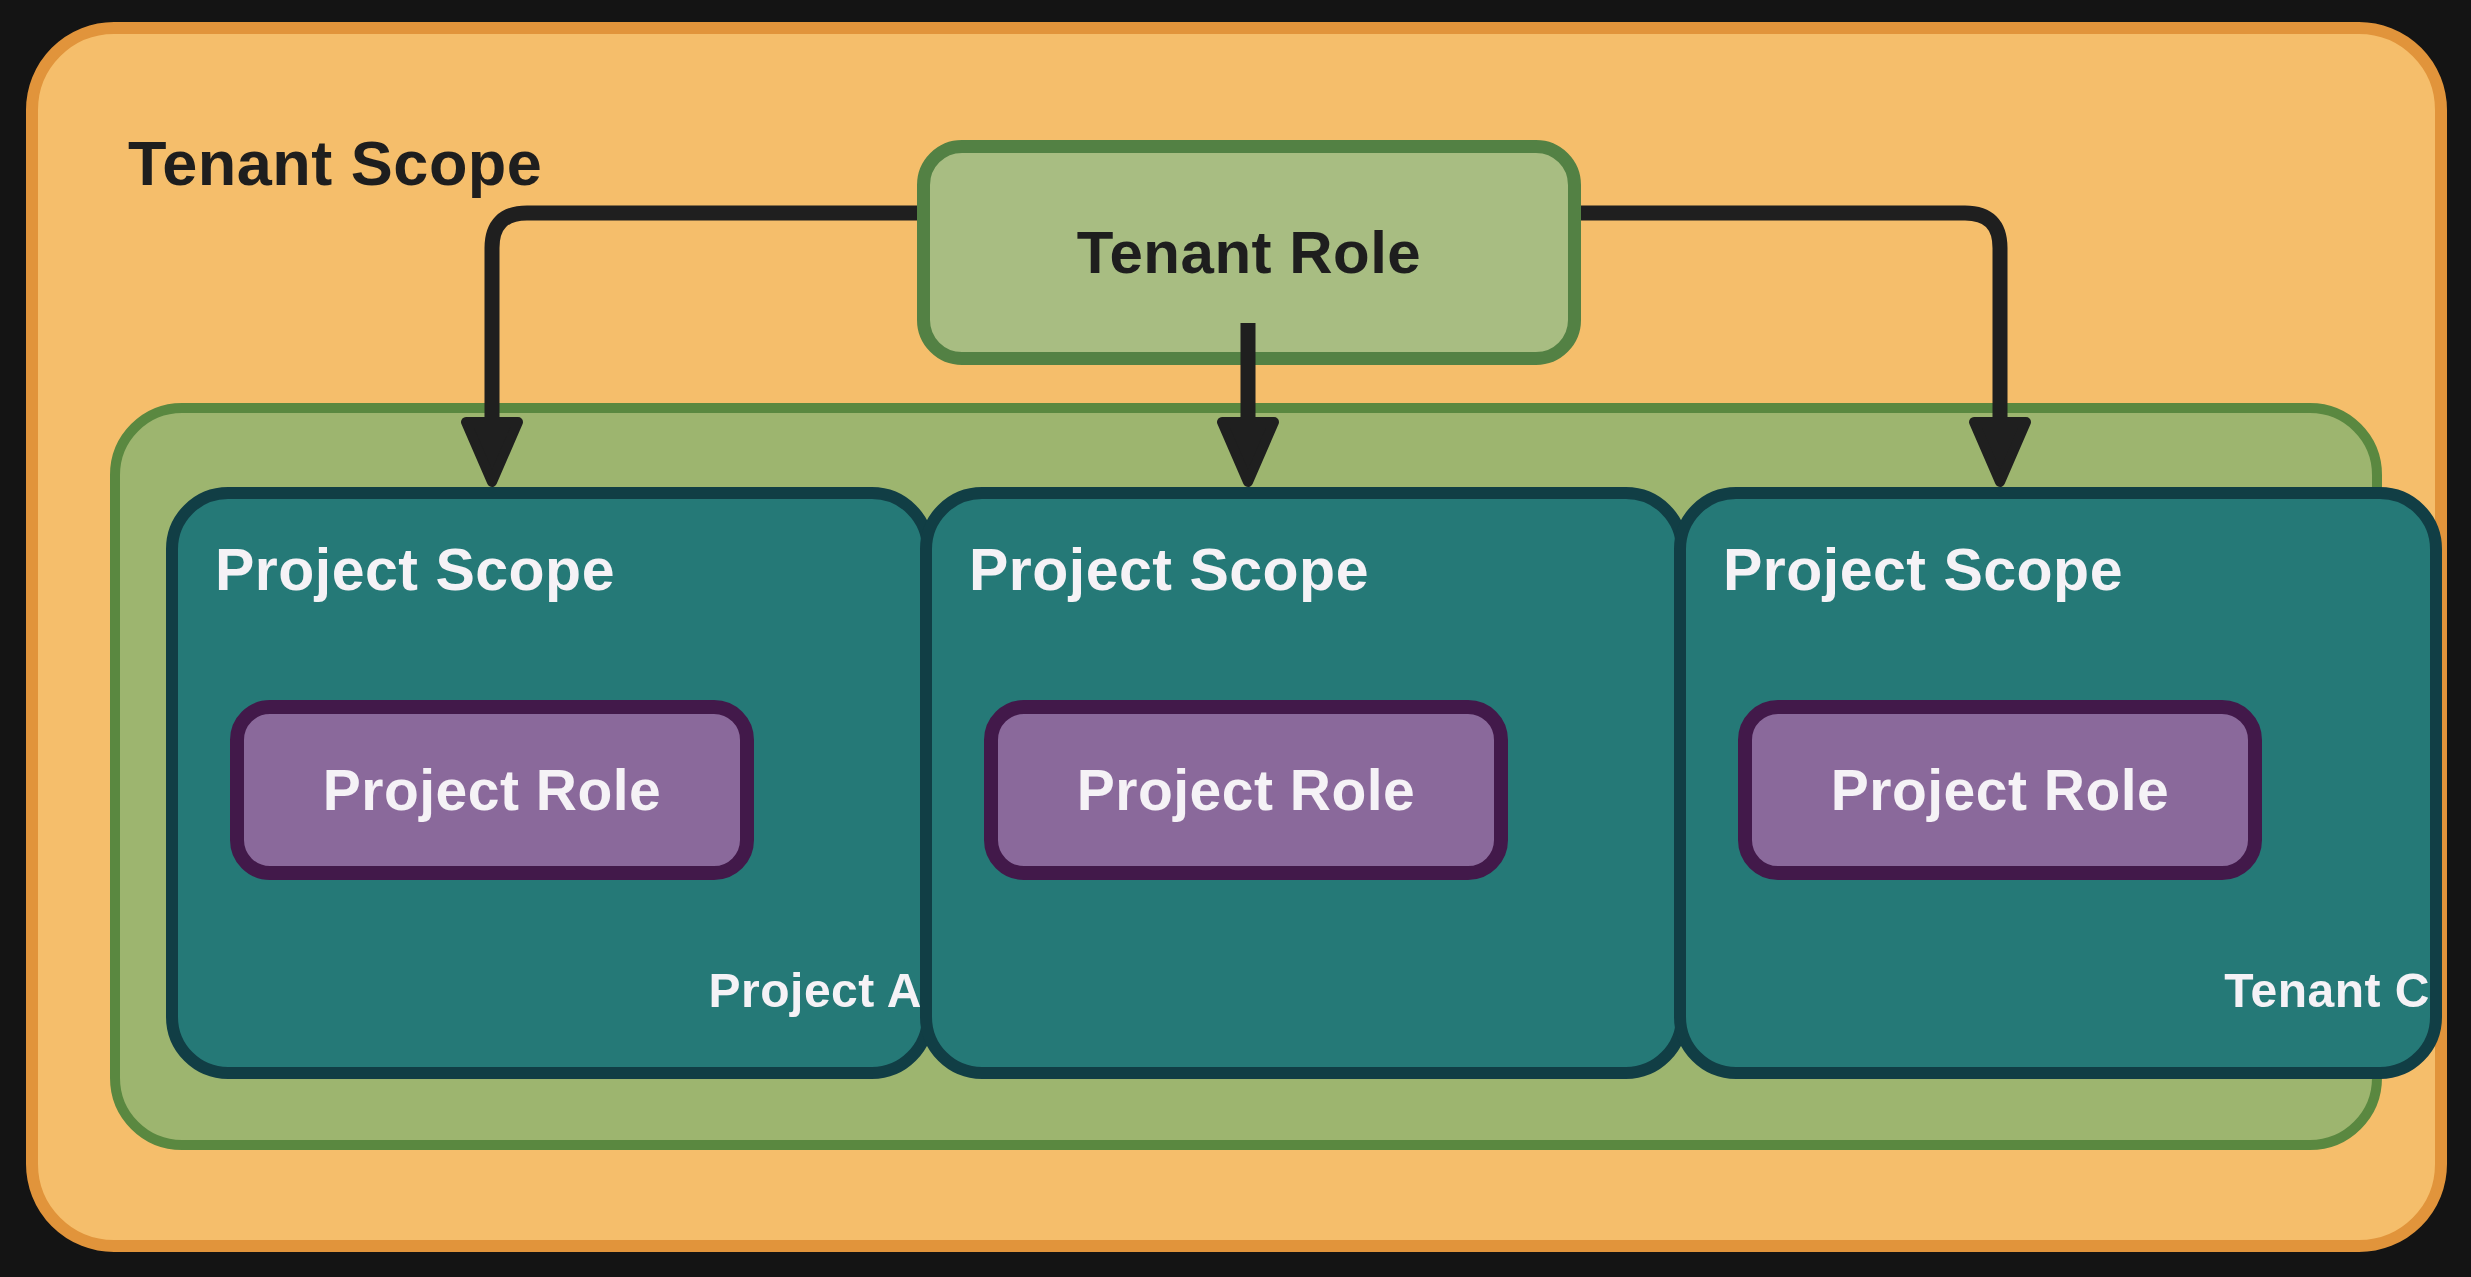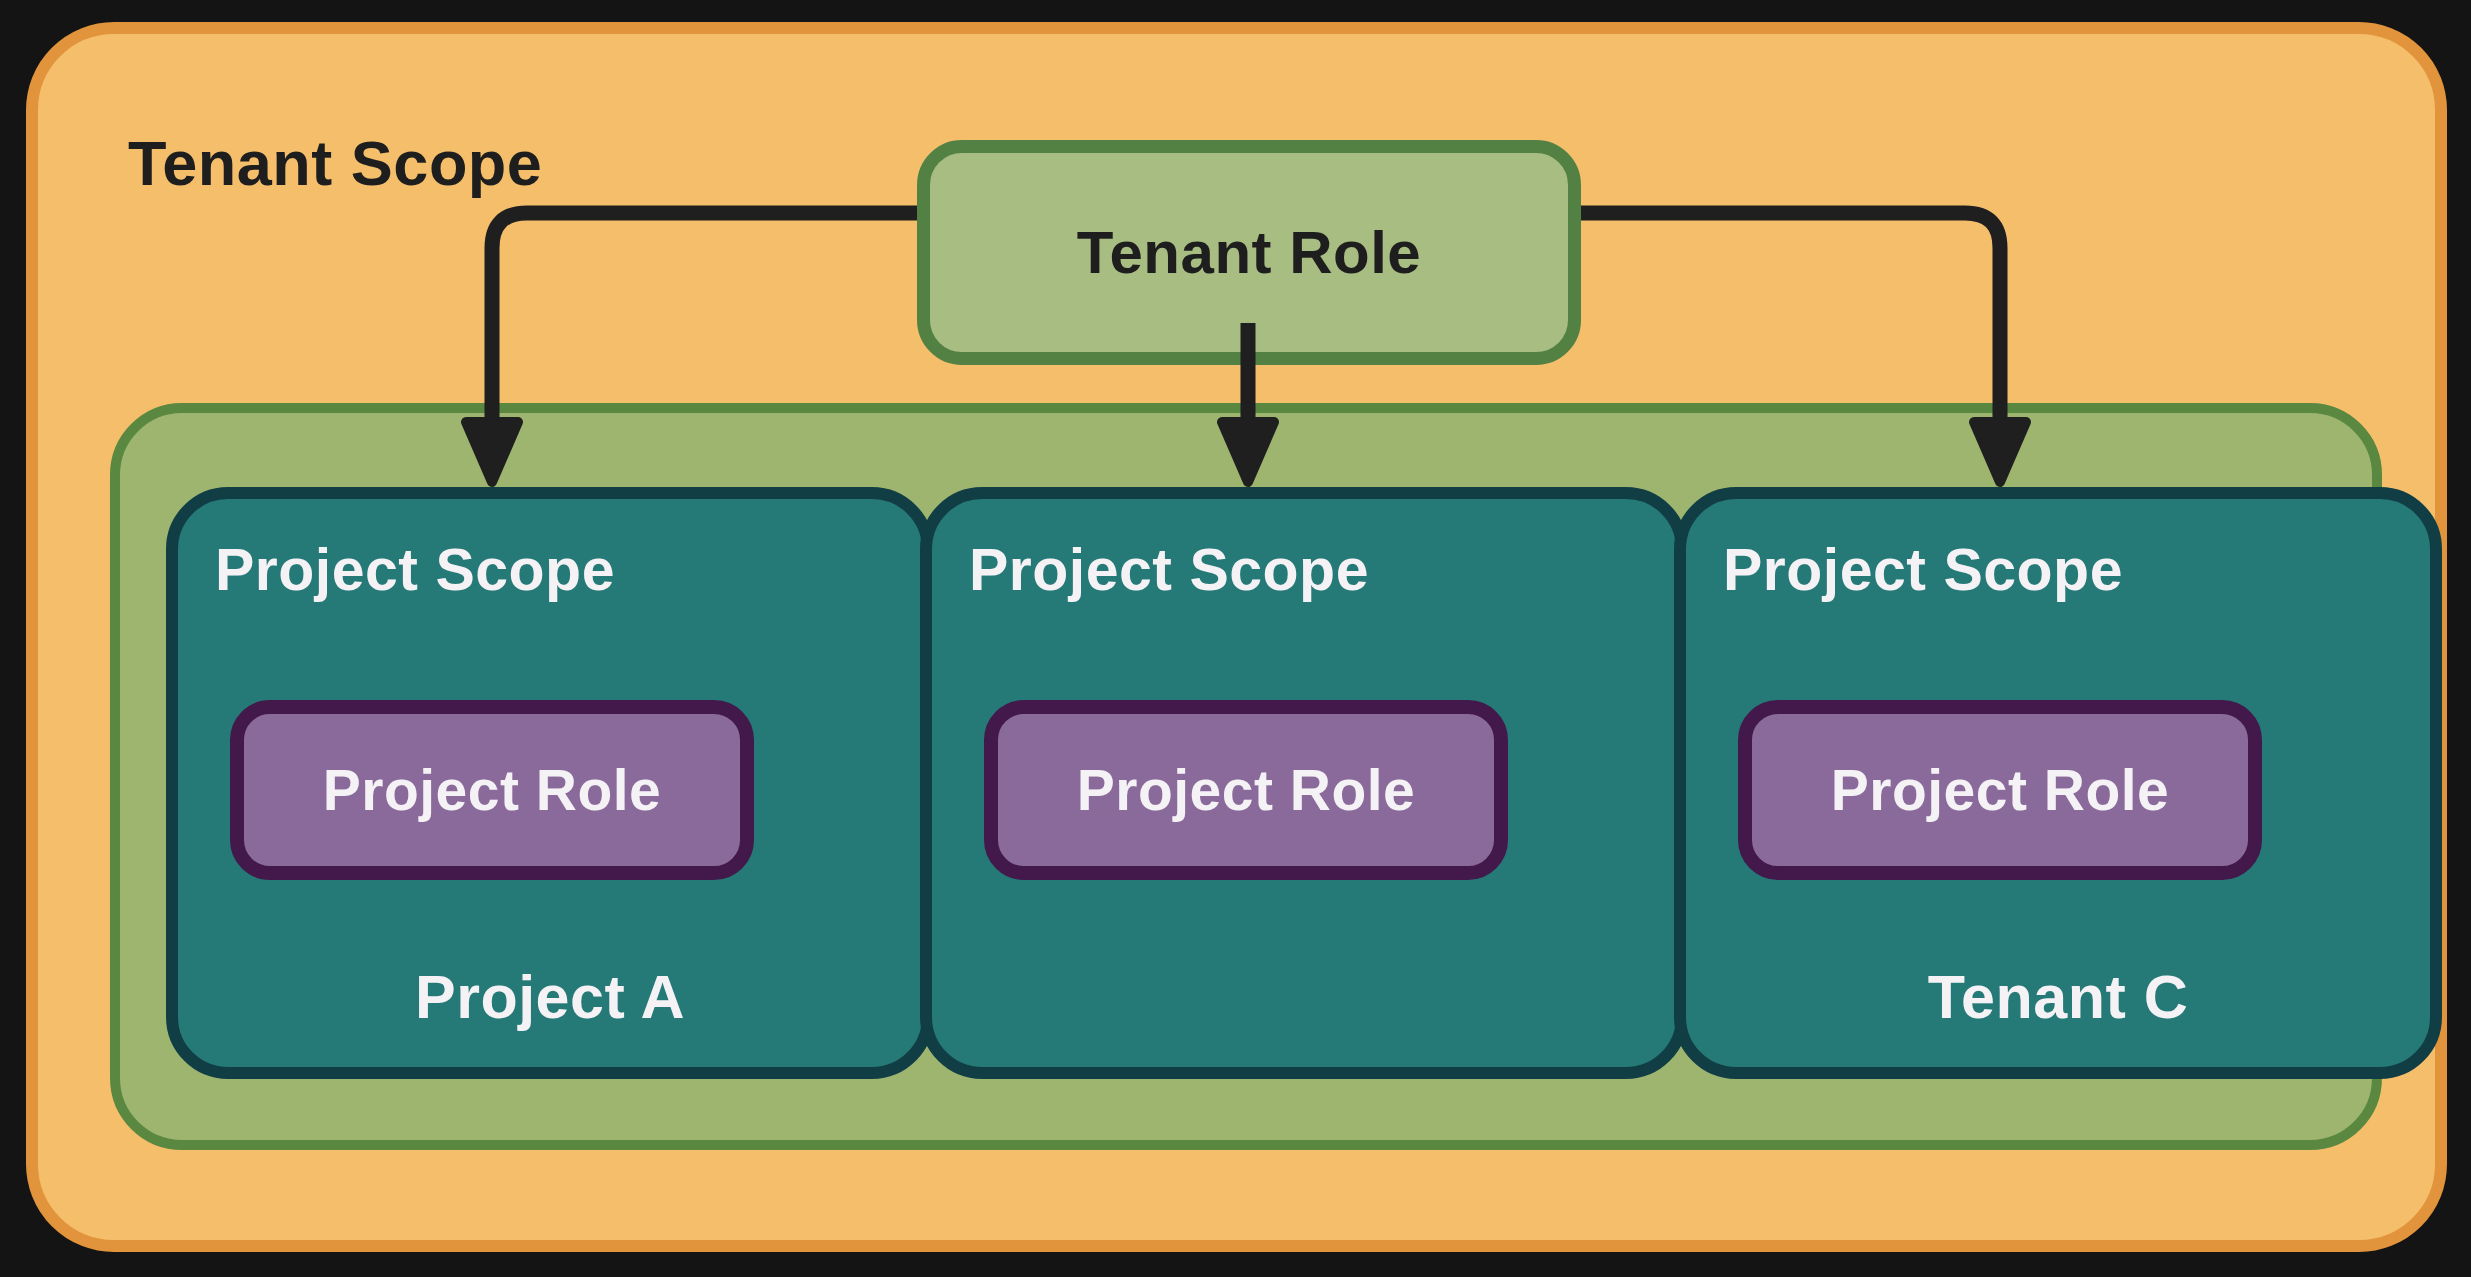--- a/index.html
+++ b/index.html
@@ -80,22 +80,22 @@
     position:absolute;left:52px;top:201px;width:524px;height:180px;
     background:var(--project_role_fill);
     border:14px solid var(--project_role_border);
     border-radius:40px;
     display:flex;align-items:center;justify-content:center;
   }
   .role-box span{
     font-size:57px;font-weight:700;color:var(--text_light);letter-spacing:0.5px;
   }
   .project-name{
-    position:absolute;left:0;right:0;top:468px;text-align:center;
-    font-size:61px;font-weight:600;line-height:1;
+    position:absolute;left:0;right:0;top:468px;text-align:right;
+    font-size:48px;font-weight:600;line-height:1;
     color:var(--text_light);letter-spacing:0.5px;
   }
 
   
   .arrows{
     position:absolute;left:0;top:0;width:2471px;height:1277px;
     pointer-events:none;
   }
   .arrows path{
     fill:none;stroke:var(--arrow);stroke-width:15px;

